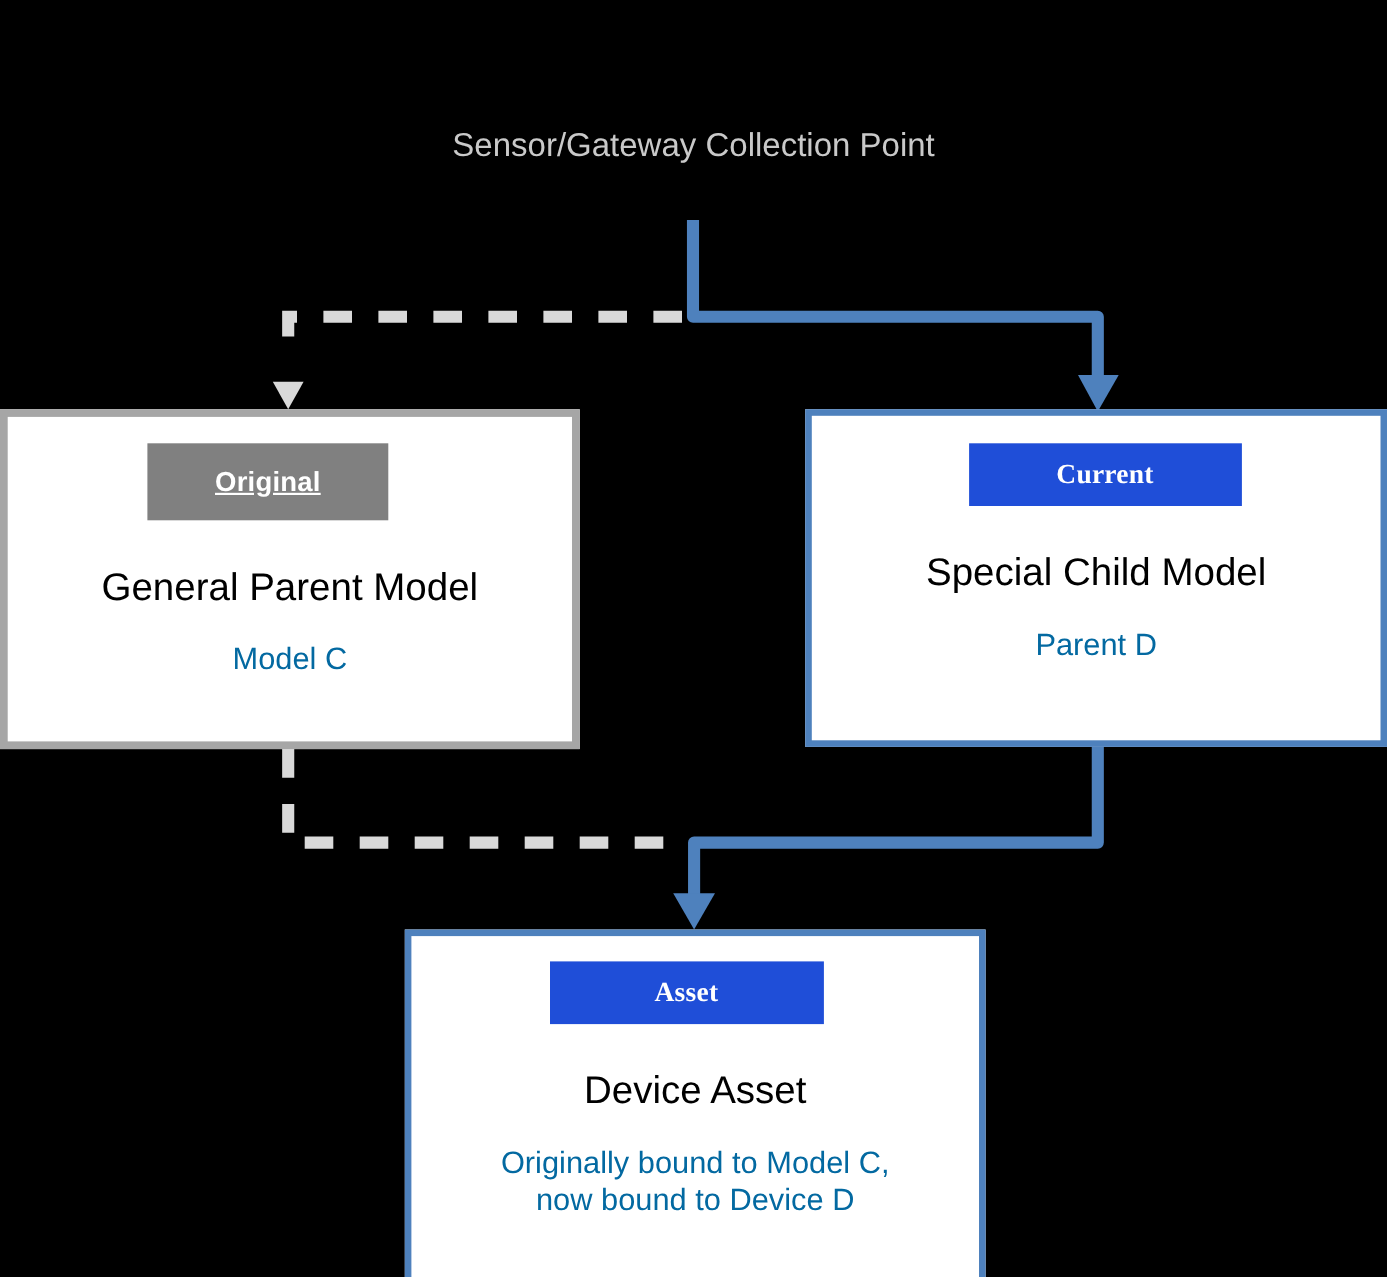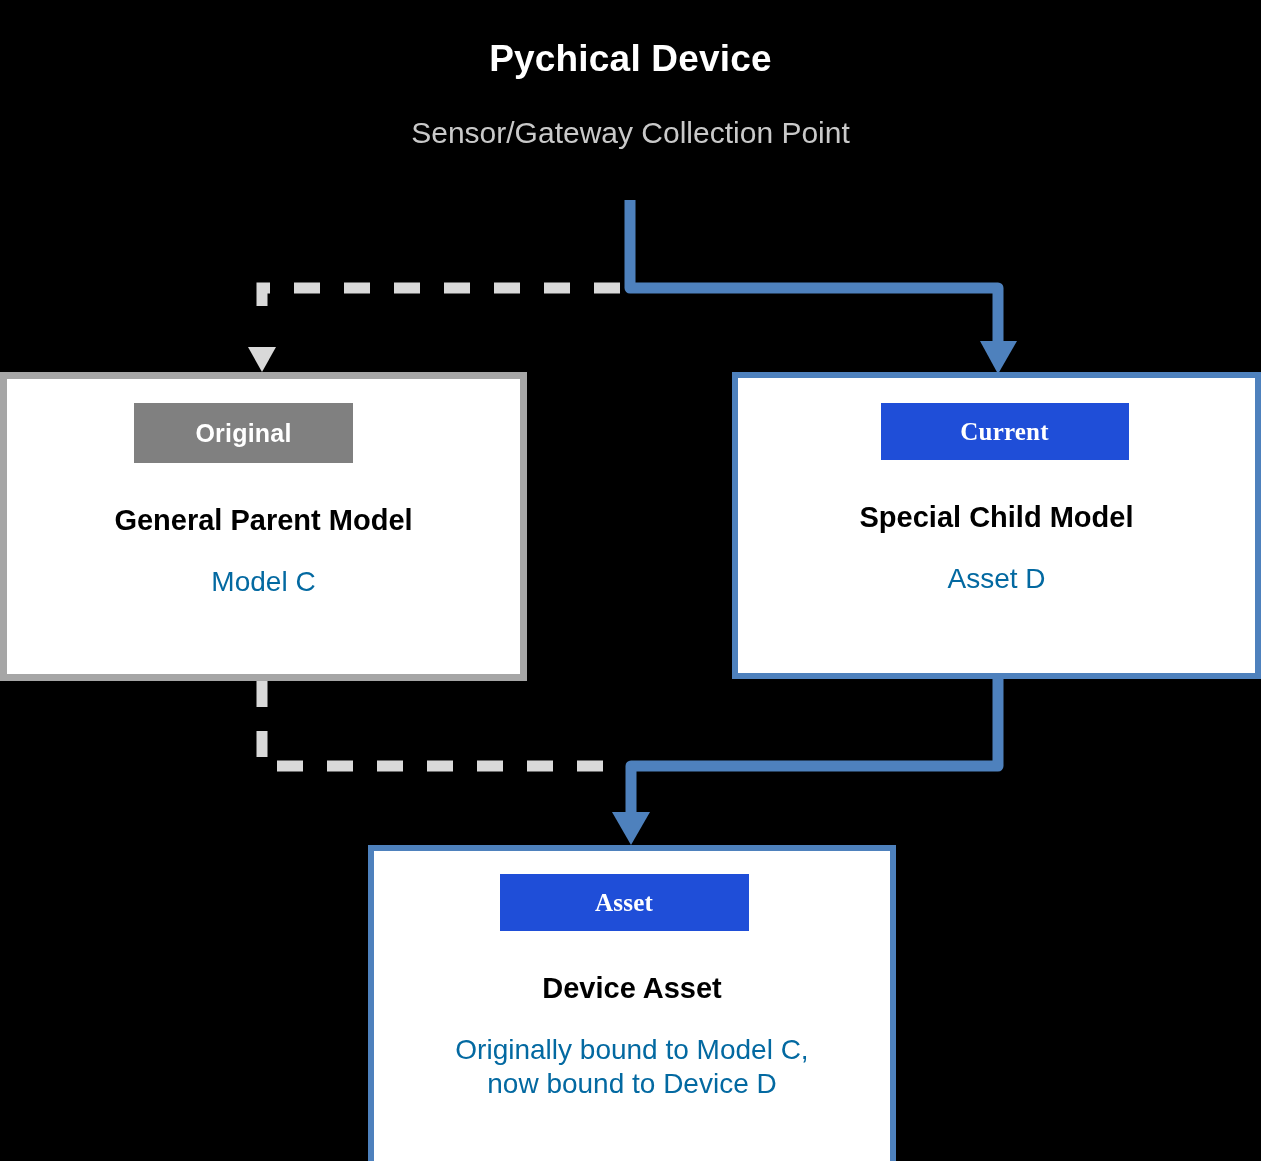--- a/index.html
+++ b/index.html
@@ -71,39 +71,39 @@
     color: #ffffff;
     font-size: 25px;
     font-weight: bold;
     letter-spacing: 0.2px;
   }
   .badge.gray { background: #808080; }
   .badge.blue { background: #1f4ed8; font-family: Liberation Serif, serif; }
 
   .node-title {
     color: #000000;
-    font-size: 29px;
-    font-weight: bold;
+    font-size: 35px;
+    font-weight: normal;
     text-align: center;
     line-height: 1.1;
   }
   .node-sub {
     color: #0369a1;
     font-size: 28px;
     font-weight: normal;
     text-align: center;
     line-height: 1.22;
   }
 
   
   #node-parent {
     left: 0px;   top: 372px;
     width: 527px; height: 309px;
   }
-  #node-parent .badge   { margin-top: 24px; width: 219px; height: 60px; margin-left: 0px; transform: translateX(-20px); }
+  #node-parent .badge   { margin-top: 24px; width: 219px; height: 70px; margin-left: 0px; transform: translateX(-20px); text-decoration: underline; }
   #node-parent .node-title { margin-top: 42px; }
   #node-parent .node-sub   { margin-top: 28px; }
 
   
   #node-child {
     left: 732px; top: 372px;
     width: 529px; height: 307px;
   }
   #node-child .badge   { margin-top: 25px; width: 248px; height: 57px; transform: translateX(8px); }
   #node-child .node-title { margin-top: 42px; }
@@ -116,21 +116,20 @@
   }
   #node-asset .badge   { margin-top: 23px; width: 249px; height: 57px; transform: translateX(-8px); }
   #node-asset .node-title { margin-top: 42px; }
   #node-asset .node-sub   { margin-top: 28px; }
 </style>
 </head>
 <body>
 
 <div id="stage">
 
-  <div class="title">Pychical Device</div>
   <div class="subtitle">Sensor/Gateway Collection Point</div>
 
   <svg id="connectors" viewBox="0 0 1261 1161" width="1261" height="1161" xmlns="http://www.w3.org/2000/svg">
 
     <g>
       <path d="M 620 288 L 262 288 L 262 325" stroke="#d9d9d9" stroke-width="11" fill="none" stroke-dasharray="26 24" stroke-linecap="butt"></path>
       <polygon points="248,347 276,347 262,372" fill="#d9d9d9"></polygon>
     </g>
 
     <g>
@@ -150,21 +149,21 @@
 
   <div id="node-parent" class="node gray">
     <div class="badge gray">Original</div>
     <div class="node-title">General Parent Model</div>
     <div class="node-sub">Model C</div>
   </div>
 
   <div id="node-child" class="node blue">
     <div class="badge blue">Current</div>
     <div class="node-title">Special Child Model</div>
-    <div class="node-sub">Asset D</div>
+    <div class="node-sub">Parent D</div>
   </div>
 
   <div id="node-asset" class="node blue">
     <div class="badge blue">Asset</div>
     <div class="node-title">Device Asset</div>
     <div class="node-sub">
       <div>Originally bound to Model C,</div>
       <div>now bound to Device D</div>
     </div>
   </div>

